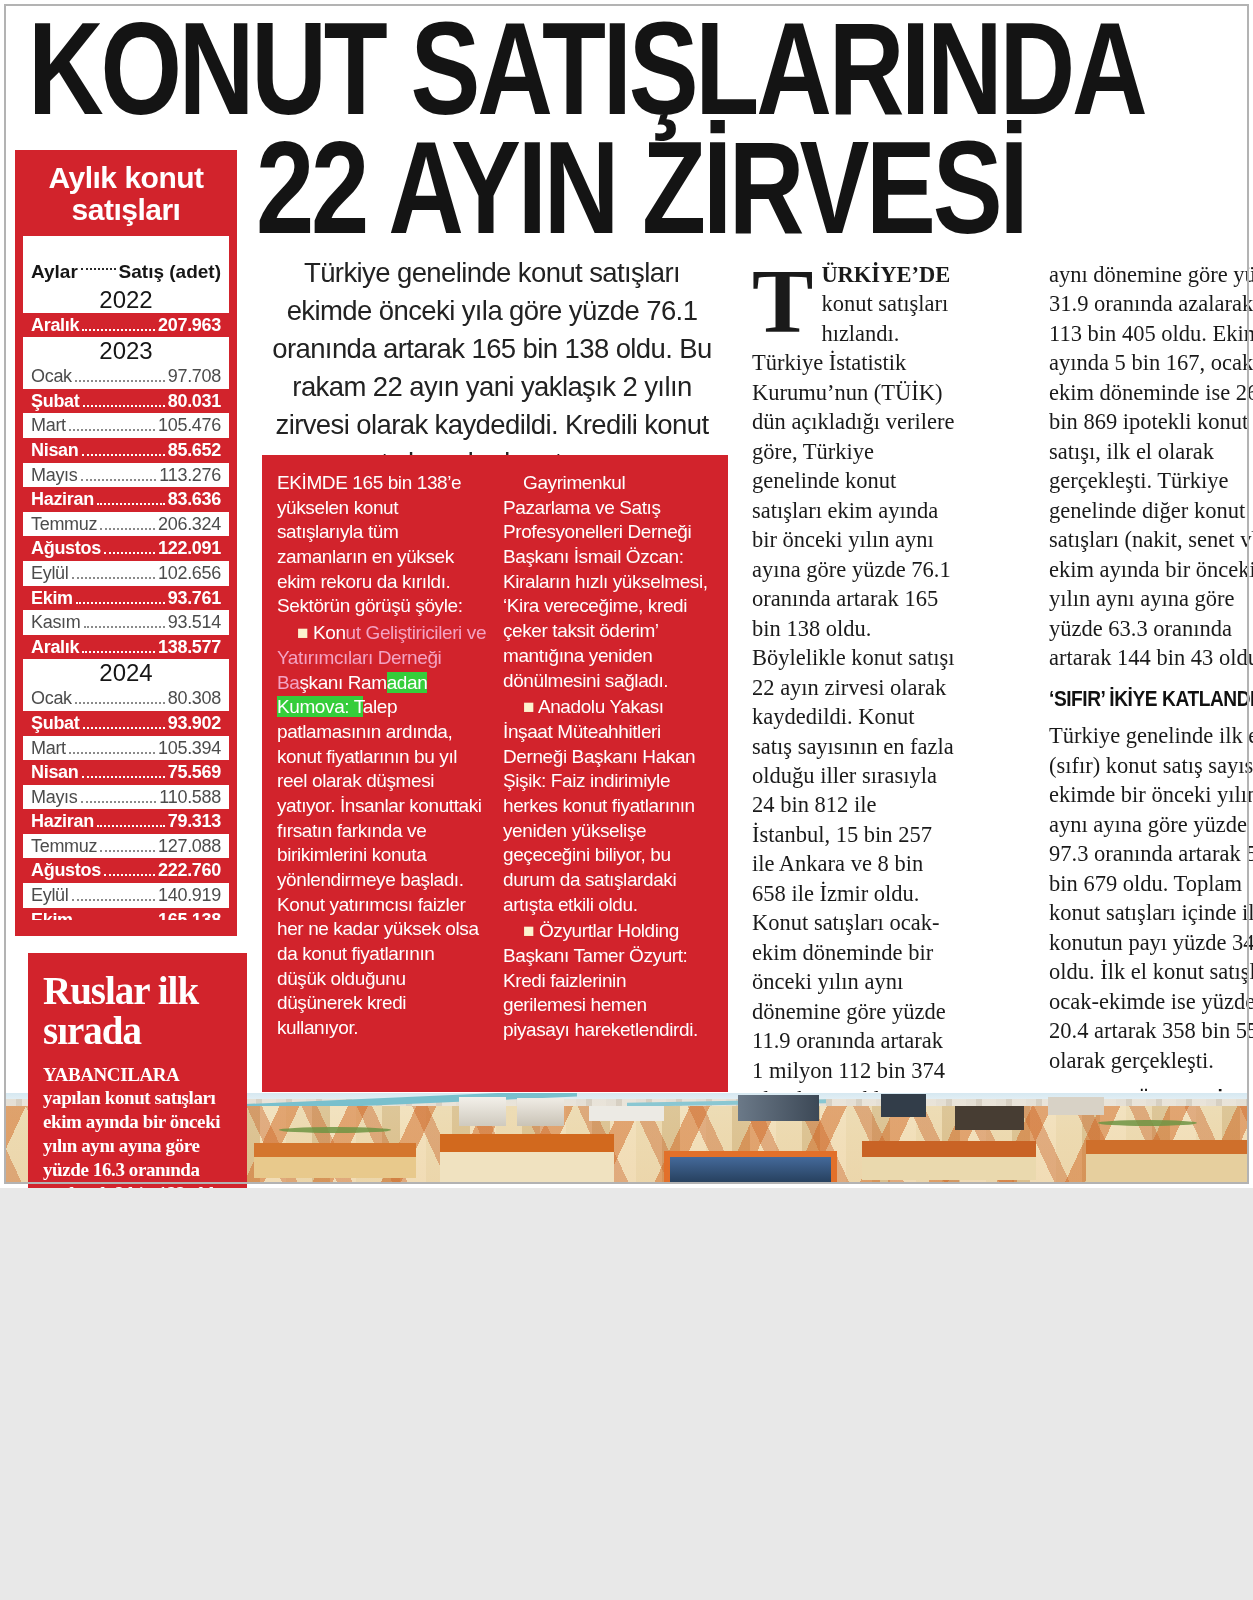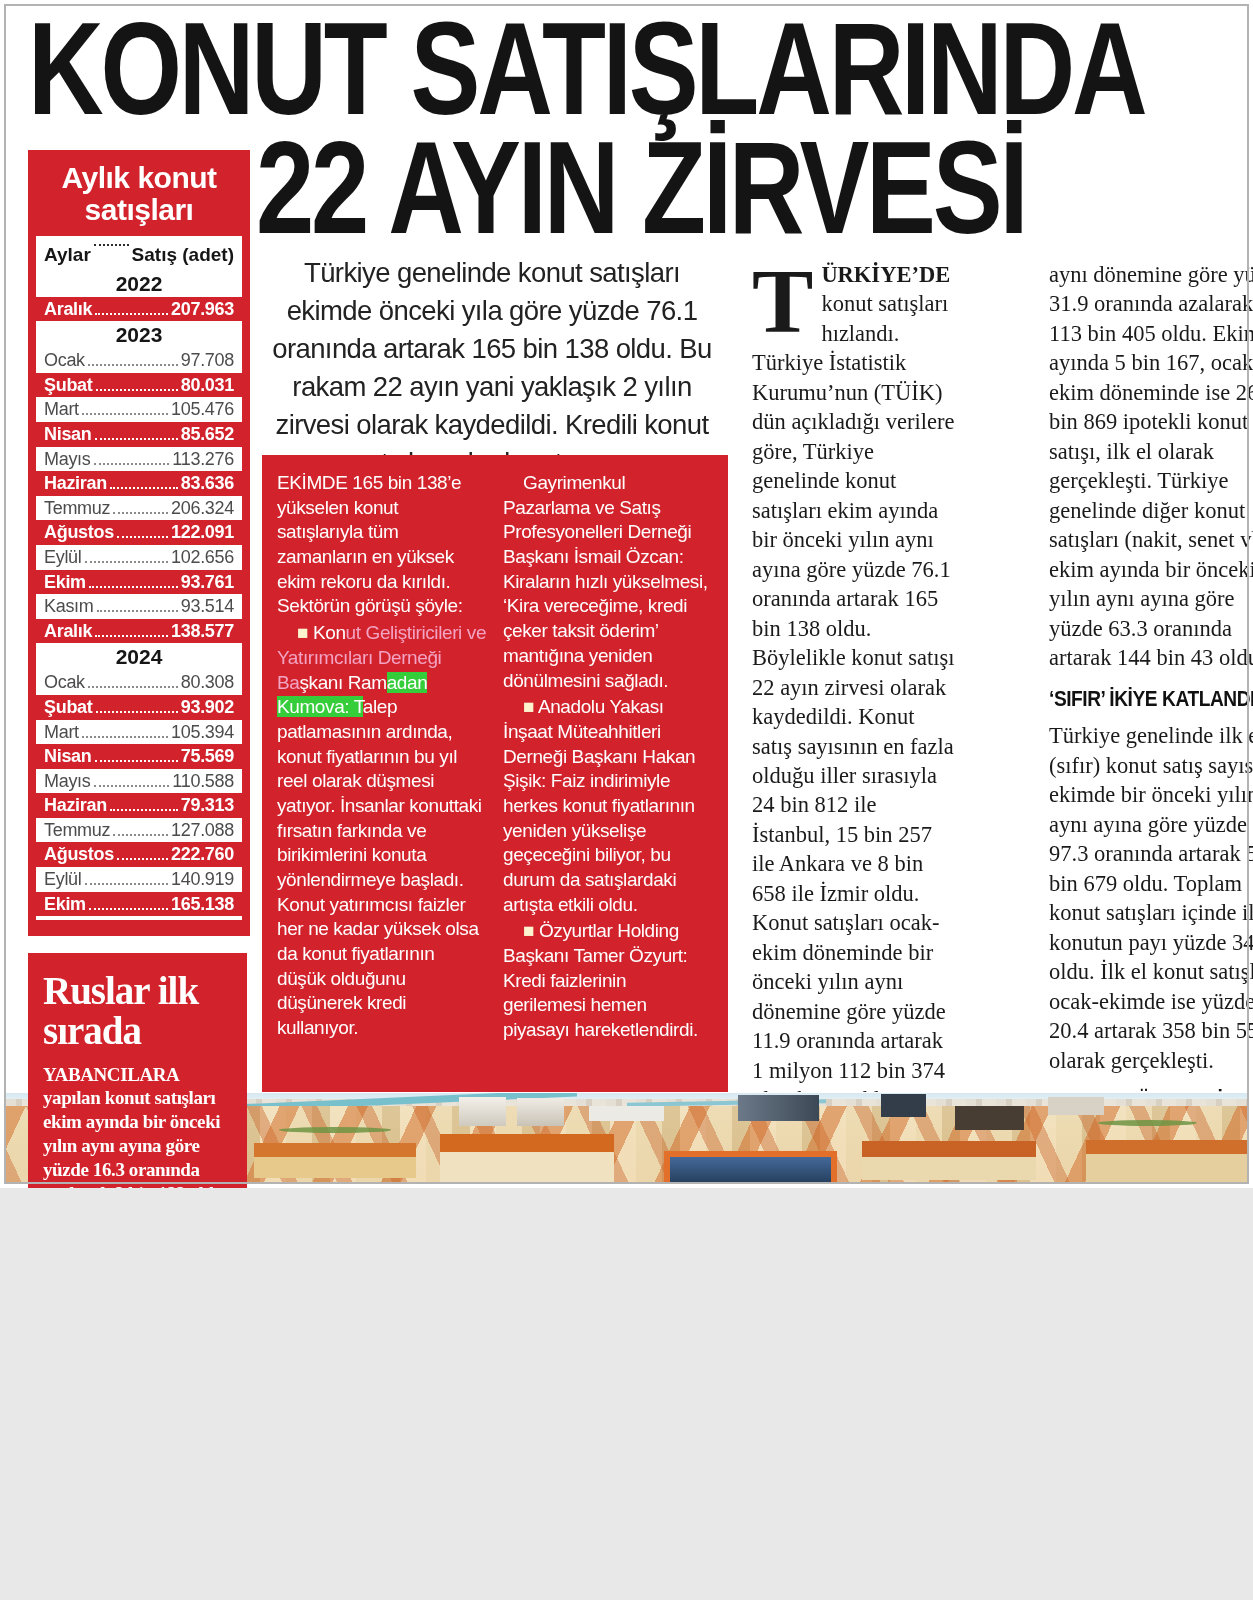--- a/index.html
+++ b/index.html
@@ -7,27 +7,27 @@
         font-family:"Liberation Sans",sans-serif;}
   .page-border{position:absolute;inset:4px;border:2px solid #b3b3b3;pointer-events:none;z-index:6;}
 
   
   .headline{position:absolute;color:#141414;font-weight:bold;line-height:.84;
             letter-spacing:-4px;white-space:nowrap;transform:scaleX(.80);transform-origin:0 50%;z-index:3;}
   .hl1{left:28px;top:14px;font-size:131px;}
   .hl2{left:256px;top:133px;font-size:131px;}
 
   
-  .tablebox{position:absolute;left:28px;top:150px;width:222px;height:786px;background:#d2232c;z-index:4;}
+  .tablebox{position:absolute;left:15px;top:150px;width:222px;height:786px;background:#d2232c;z-index:4;}
   .tablebox .ttl{color:#fff;font-weight:bold;font-size:30px;line-height:1.06;text-align:center;
                  padding:12px 6px 10px;letter-spacing:-.5px;}
   .panel{margin:0 8px;background:#fff;height:684px;overflow:hidden;}
-  .hdr-row{display:flex;align-items:flex-start;font-weight:bold;font-size:19px;color:#161616;
-           padding:8px 8px 2px;height:24px;}
-  .year-row{text-align:center;font-weight:bold;font-size:21px;color:#161616;height:27px;line-height:27px;}
+  .hdr-row{display:flex;align-items:center;font-weight:bold;font-size:19px;color:#161616;
+           padding:24px 8px 2px;height:24px;}
+  .year-row{text-align:center;font-weight:normal;font-size:24px;color:#161616;height:27px;line-height:27px;}
   .data-row{display:flex;align-items:baseline;height:24.6px;line-height:24.6px;font-size:18px;
             color:#4c4c4c;padding:0 8px;letter-spacing:-.3px;}
   .data-row .dots{flex:1;border-bottom:2px dotted #8a8a8a;margin:0 3px 5px;}
   .hdr-row .dots{flex:1;border-bottom:2.6px dotted #2a2a2a;margin:0 3px 5px;}
   .data-row.hl{background:#d2232c;color:#fff;font-weight:bold;}
   .data-row.hl .dots{border-color:#fff;}
 
   
   .intro{position:absolute;left:258px;top:254px;width:468px;font-size:27.5px;line-height:1.38;
          color:#222;text-align:center;letter-spacing:-.6px;z-index:3;}

